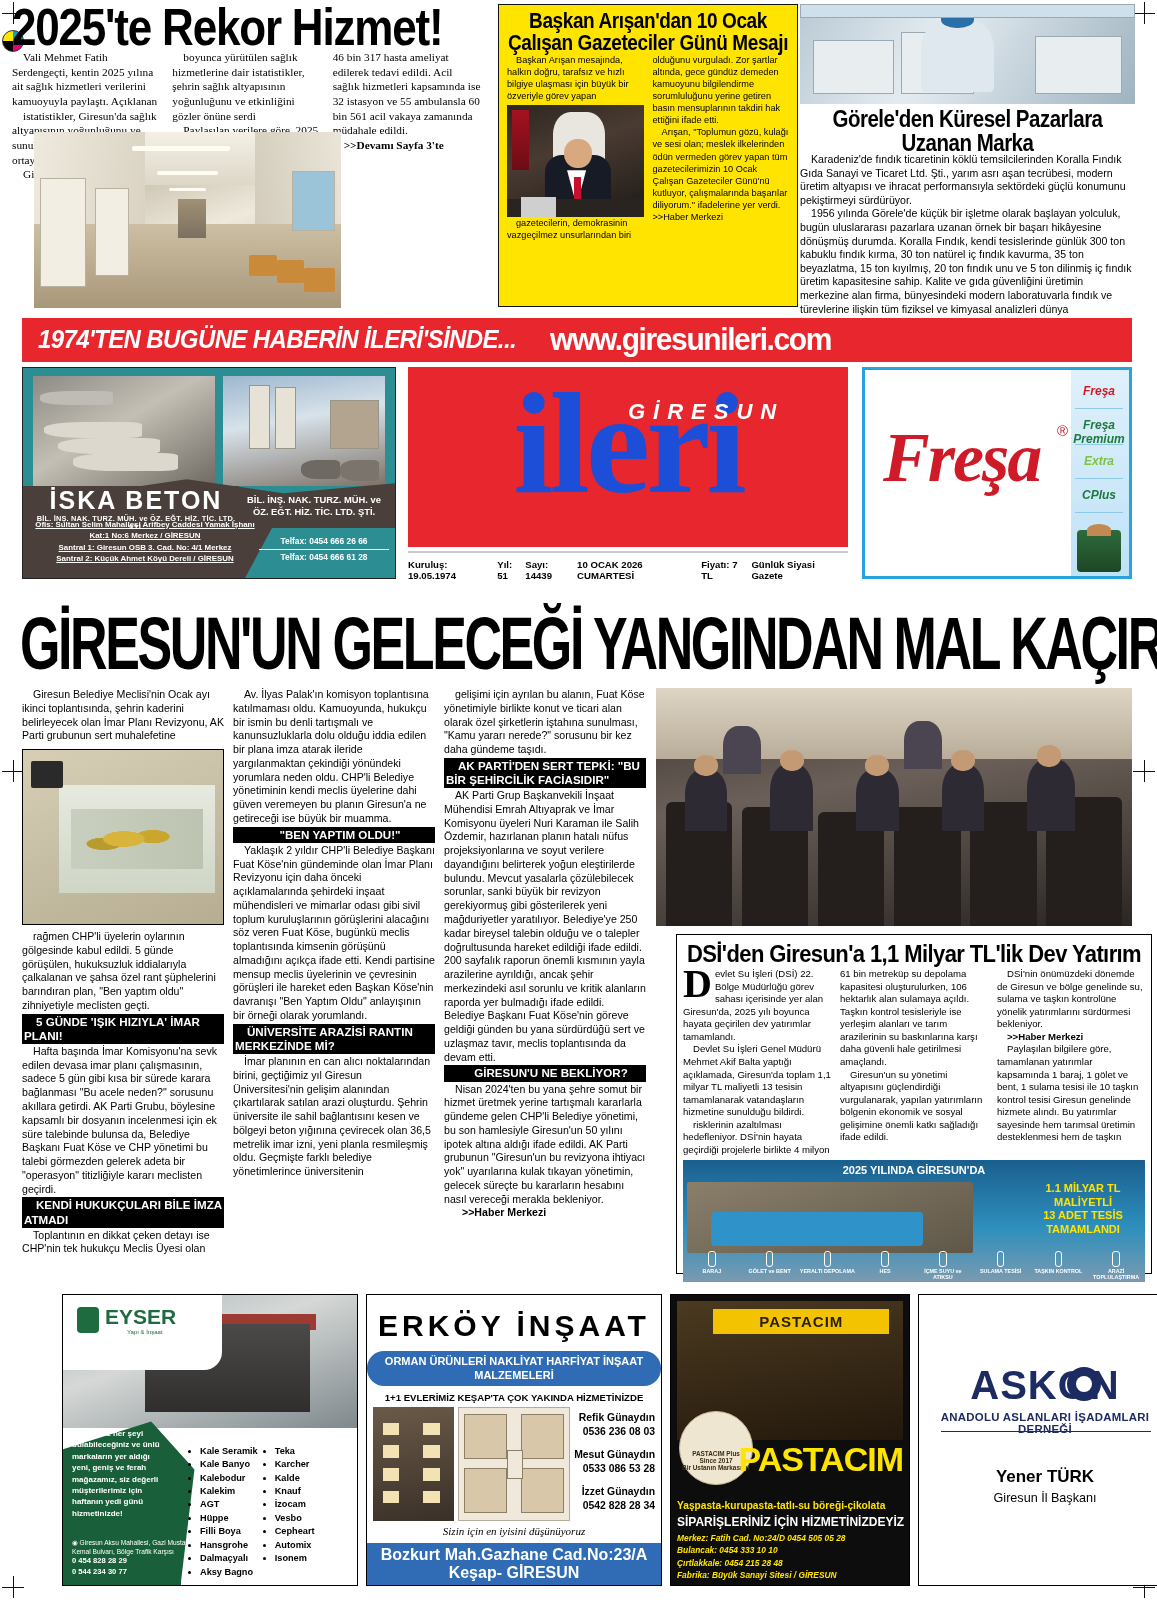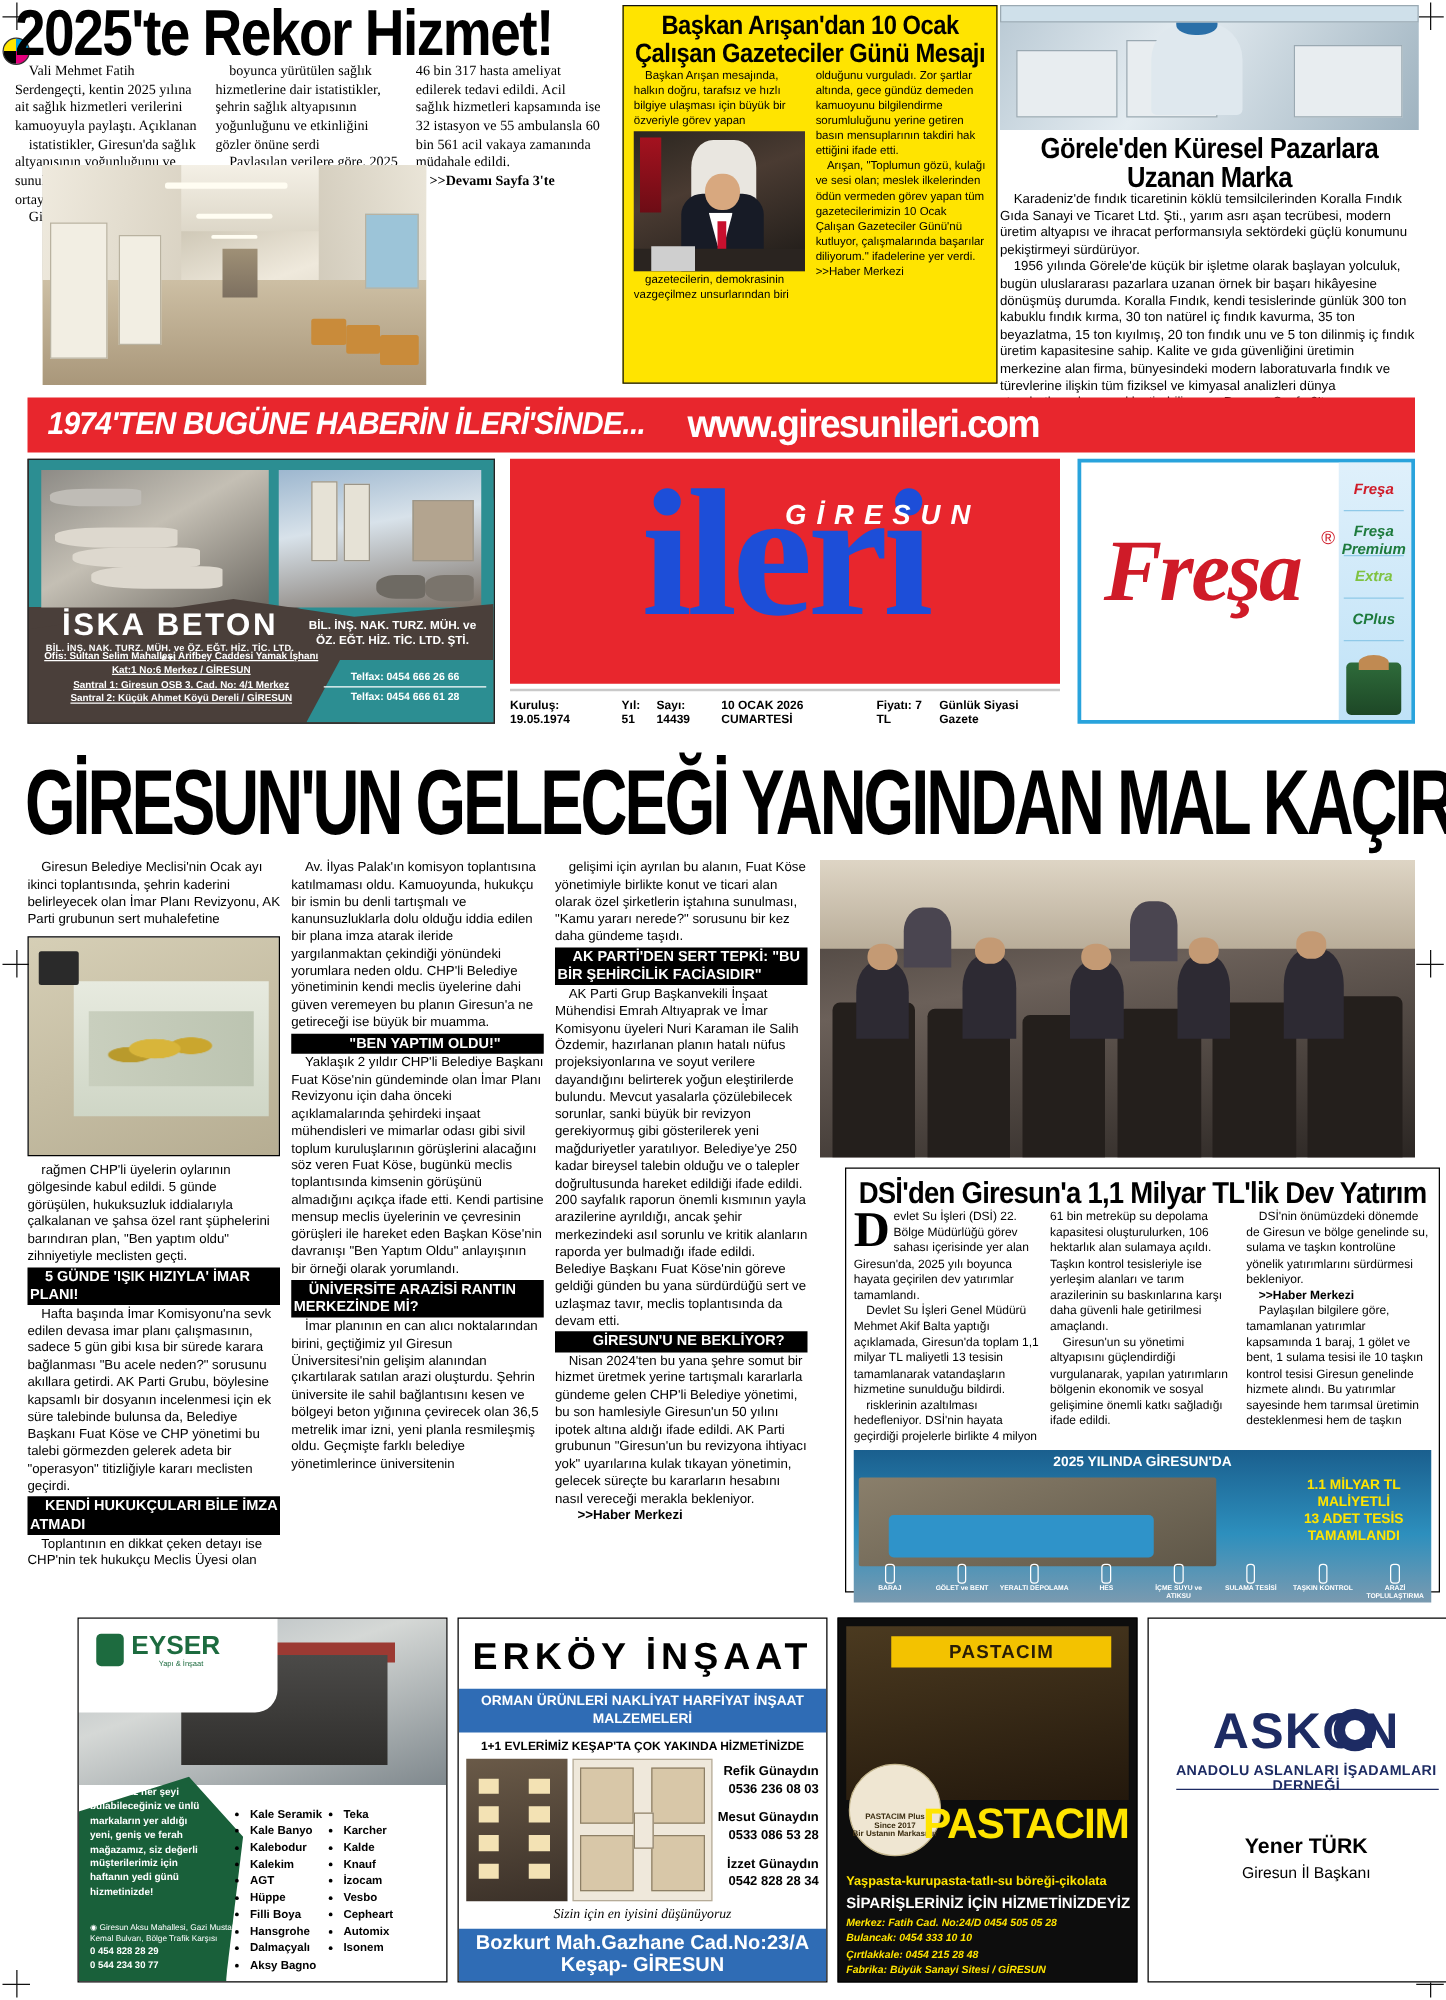--- a/index.html
+++ b/index.html
@@ -247,21 +247,21 @@
   .ey-contact b { display:block; font-size:7.6px; }
   .ey-brands { position:absolute; right:6px; bottom:6px; width:162px;
       display:flex; gap:6px; font-size:9.2px; font-weight:bold; }
   .ey-brands ul { margin:0; padding-left:11px; line-height:1.46; }
 
   .erkoy { position:absolute; left:304px; top:0; width:296px; height:292px;
       border:1px solid #000; background:#fff; overflow:hidden; }
   .er-title { text-align:center; font-size:30px; font-weight:bold; letter-spacing:4px;
       margin-top:14px; }
   .er-blue { background:#2f6cb5; color:#fff; text-align:center; font-size:11px;
-      font-weight:bold; padding:3px 0; line-height:1.3; margin-top:8px; }
+      font-weight:bold; padding:3px 0; line-height:1.3; margin-top:8px;border-radius:17px; }
   .er-note { text-align:center; font-size:9.6px; font-weight:bold; margin-top:6px; }
   .er-body { display:flex; gap:4px; padding:4px 6px 0 6px; height:118px; }
   .er-img1 { flex:1; background:linear-gradient(170deg,#6a5a48,#3a3028); position:relative; }
   .er-img2 { flex:1.35; background:#efe8db; position:relative; border:1px solid #b5ab98; }
   .er-names { flex:1; font-size:10.4px; font-weight:bold; line-height:1.35; text-align:right; padding-top:4px; }
   .er-names div { margin-bottom:9px; }
   .er-slogan { text-align:center; font-size:11px; font-style:italic;
       font-family:"Liberation Serif", serif; margin-top:4px; }
   .er-foot { position:absolute; left:0; bottom:0; width:100%; background:#2f6cb5;
       color:#fff; text-align:center; font-size:16px; font-weight:bold; padding:3px 4px; }

